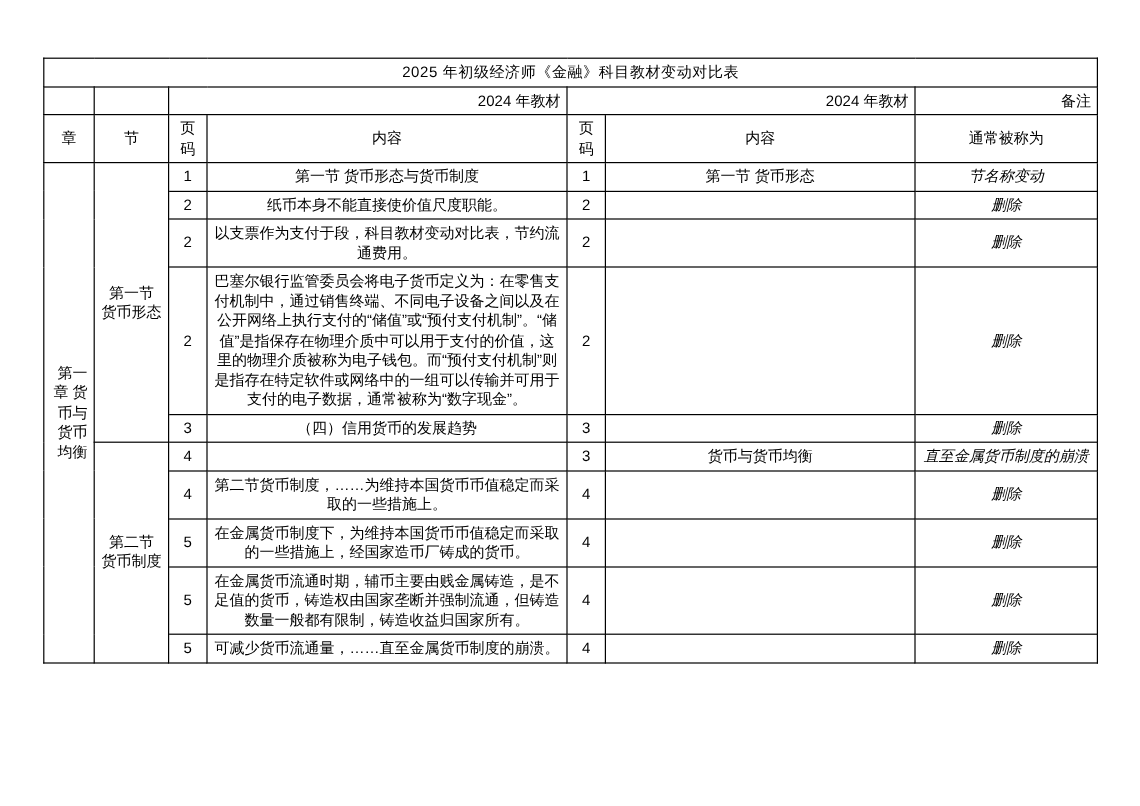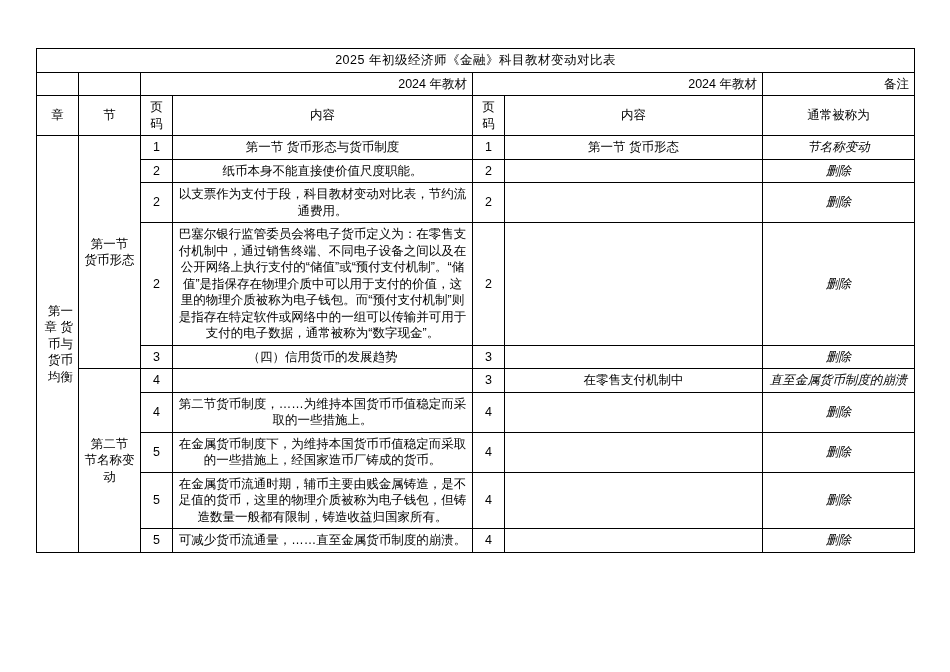--- a/index.html
+++ b/index.html
@@ -149,44 +149,44 @@
       </tr>
       <tr>
         <td class="pg">3</td>
         <td class="content-cell">（四）信用货币的发展趋势</td>
         <td class="pg">3</td>
         <td class="content-cell"></td>
         <td class="note-cell">删除</td>
       </tr>
 
       <tr>
-        <td class="section-cell" rowspan="6">第二节 节名称变动</td>
+        <td class="section-cell" rowspan="6">第二节 货币制度</td>
         <td class="pg">4</td>
         <td class="content-cell"></td>
         <td class="pg">3</td>
-        <td class="content-cell">在零售支付机制中</td>
+        <td class="content-cell">货币与货币均衡</td>
         <td class="note-cell">直至金属货币制度的崩溃</td>
       </tr>
       <tr>
         <td class="pg">4</td>
         <td class="content-cell">第二节货币制度，……为维持本国货币币值稳定而采取的一些措施上。</td>
         <td class="pg">4</td>
         <td class="content-cell"></td>
         <td class="note-cell">删除</td>
       </tr>
       <tr>
         <td class="pg">5</td>
         <td class="content-cell">在金属货币制度下，为维持本国货币币值稳定而采取的一些措施上，经国家造币厂铸成的货币。</td>
         <td class="pg">4</td>
         <td class="content-cell"></td>
         <td class="note-cell">删除</td>
       </tr>
       <tr>
         <td class="pg">5</td>
-        <td class="content-cell">在金属货币流通时期，辅币主要由贱金属铸造，是不足值的货币，这里的物理介质被称为电子钱包，但铸造数量一般都有限制，铸造收益归国家所有。</td>
+        <td class="content-cell">在金属货币流通时期，辅币主要由贱金属铸造，是不足值的货币，铸造权由国家垄断并强制流通，但铸造数量一般都有限制，铸造收益归国家所有。</td>
         <td class="pg">4</td>
         <td class="content-cell"></td>
         <td class="note-cell">删除</td>
       </tr>
       <tr>
         <td class="pg">5</td>
         <td class="content-cell">可减少货币流通量，……直至金属货币制度的崩溃。</td>
         <td class="pg">4</td>
         <td class="content-cell"></td>
         <td class="note-cell">删除</td>

